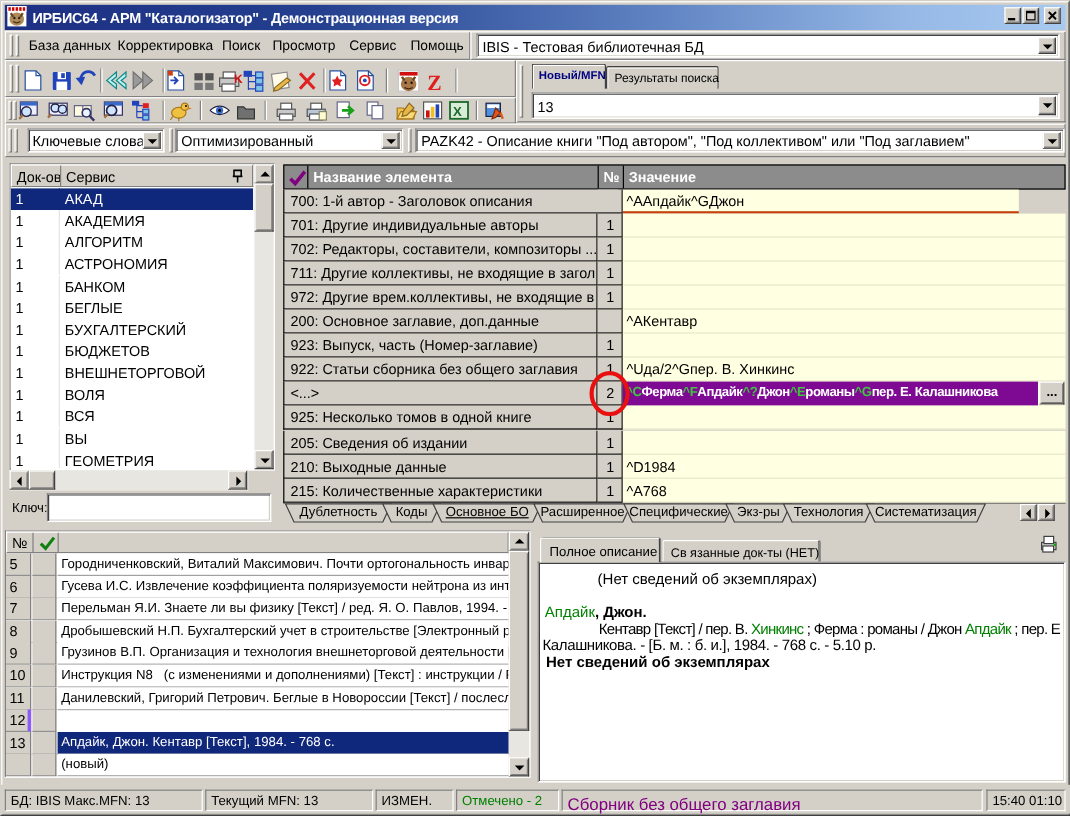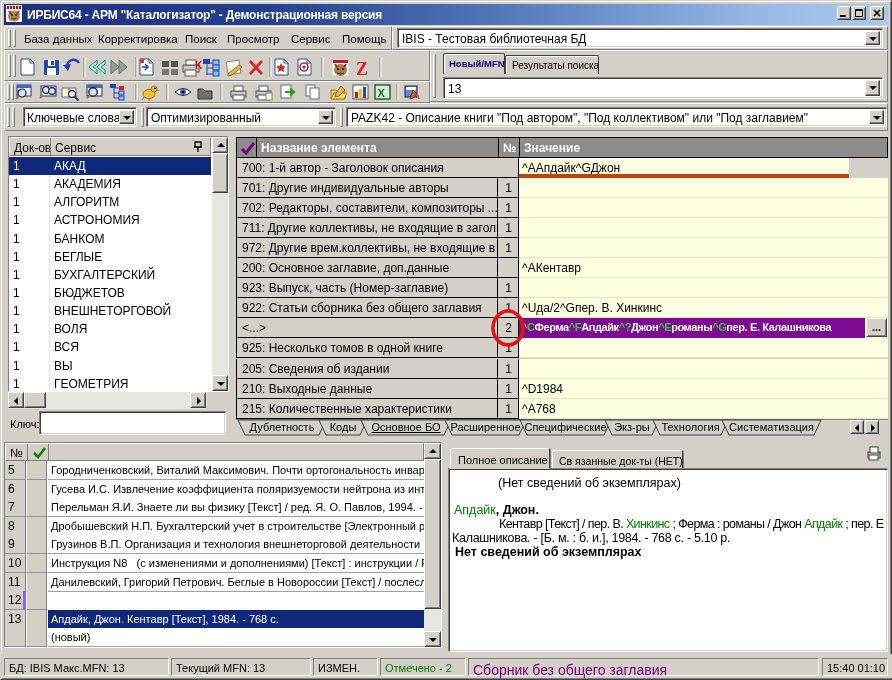--- a/index.html
+++ b/index.html
@@ -359,21 +359,21 @@
       <div class="abs" style="left:266px;top:3px;color:#fff;font-weight:bold;font-size:12px;">№</div>
       <div class="abs" style="left:282px;top:0;width:1px;height:19px;background:#000;"></div>
       <div class="abs" style="left:287px;top:3px;color:#fff;font-weight:bold;font-size:12px;">Значение</div>
     </div>
     <div class="abs" style="left:0;top:23px;width:280px;height:20px;background:#d4d0c8;border:1px solid #000;border-top:none;overflow:hidden;white-space:nowrap;">
       <div class="abs" style="left:5px;top:3px;font-size:12px;">700: 1-й автор - Заголовок описания</div>
     </div>
     <div class="abs" style="left:262px;top:23px;width:21px;height:20px;background:#d4d0c8;border:1px solid #000;border-top:none;border-left:none;">
       <div class="abs" style="left:0;top:3px;width:21px;text-align:center;font-size:12px;"></div>
     </div>
-    <div class="abs" style="left:283px;top:23px;width:330px;height:20px;background:#ffffe1;border-bottom:4px solid #c2410c;overflow:hidden;white-space:nowrap;">
+    <div class="abs" style="left:283px;top:23px;width:330px;height:20px;background:#ffffe1;border-bottom:2px solid #c2410c;overflow:hidden;white-space:nowrap;">
       <div class="abs" style="left:3px;top:3px;font-size:12px;">^AАпдайк^GДжон</div>
     </div>
     <div class="abs" style="left:0;top:43px;width:262px;height:20px;background:#d4d0c8;border:1px solid #000;border-top:none;overflow:hidden;white-space:nowrap;">
       <div class="abs" style="left:5px;top:3px;font-size:12px;">701: Другие индивидуальные авторы</div>
     </div>
     <div class="abs" style="left:262px;top:43px;width:21px;height:20px;background:#d4d0c8;border:1px solid #000;border-top:none;border-left:none;">
       <div class="abs" style="left:0;top:3px;width:21px;text-align:center;font-size:12px;">1</div>
     </div>
     <div class="abs" style="left:283px;top:43px;width:369px;height:20px;background:#ffffe1;border-bottom:1px solid #e6e4c8;overflow:hidden;white-space:nowrap;">
       <div class="abs" style="left:3px;top:3px;font-size:12px;"></div>

